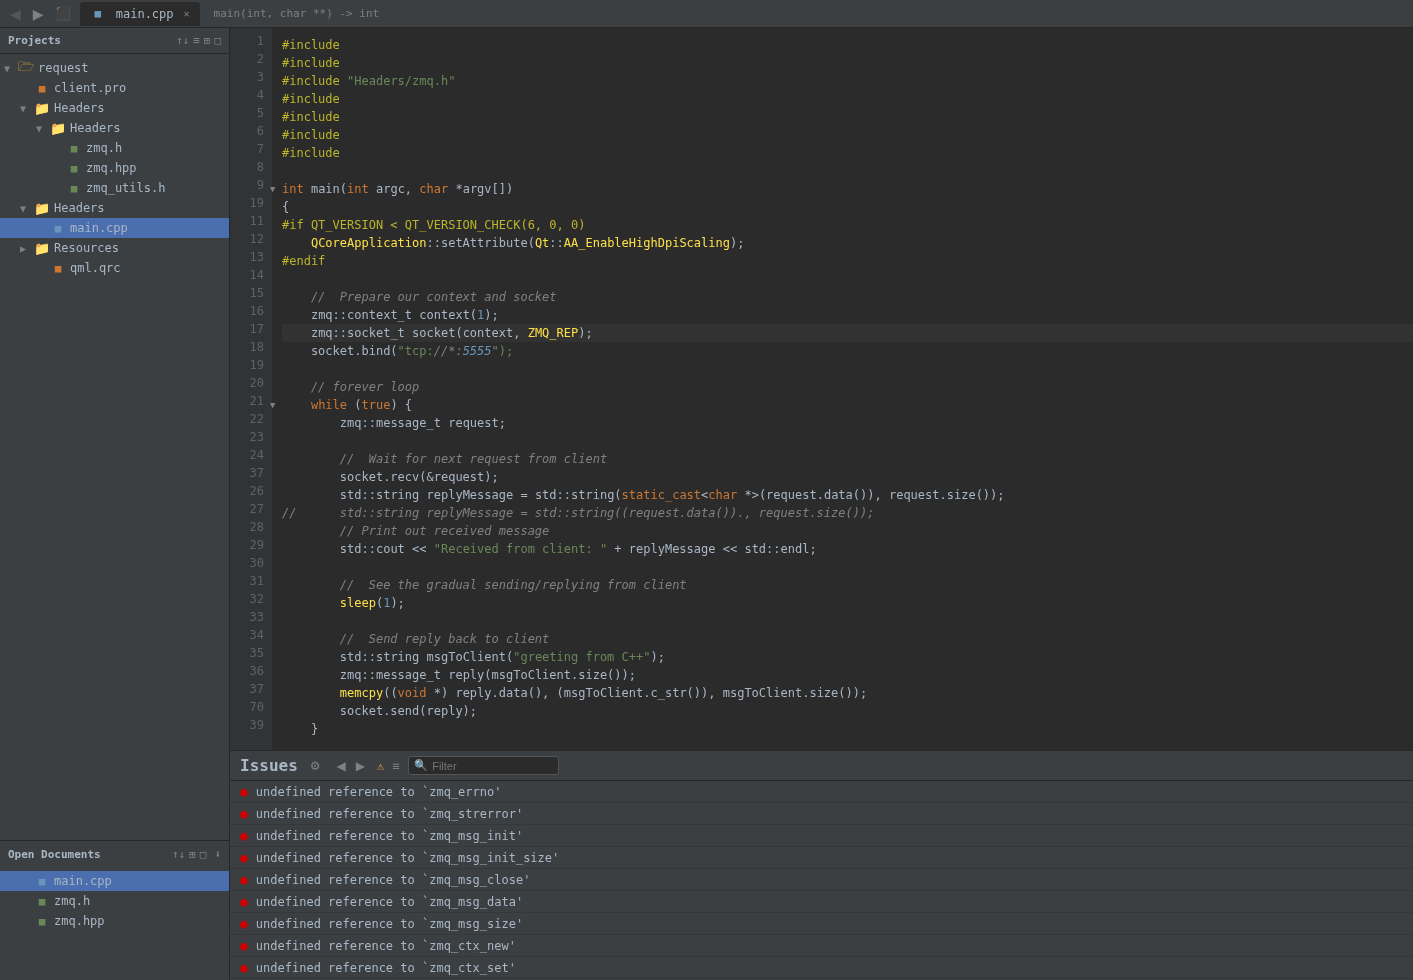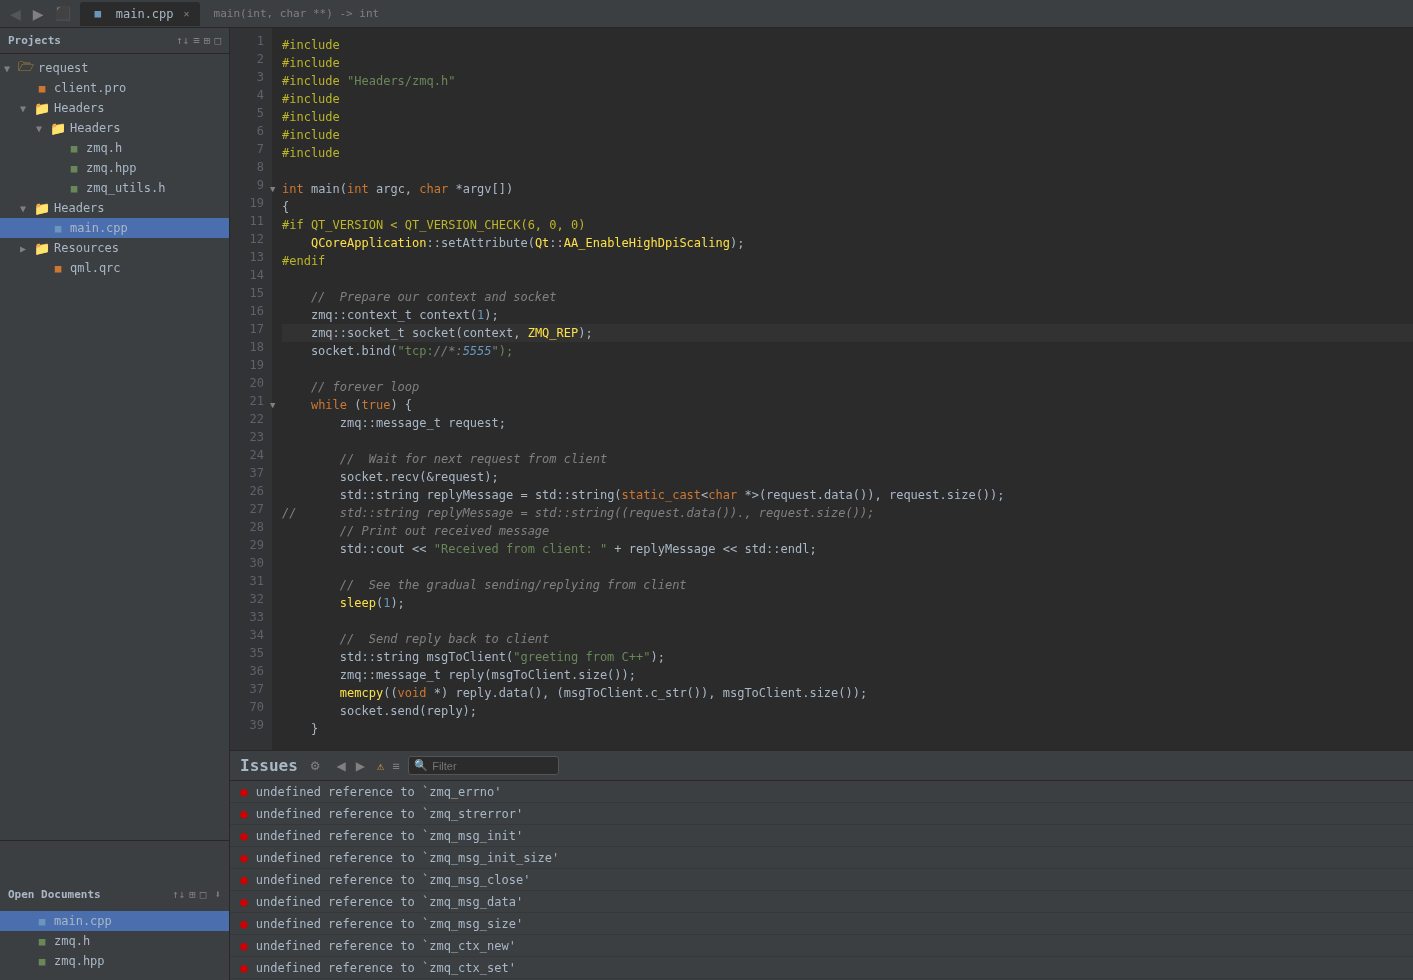--- a/index.html
+++ b/index.html
@@ -31,21 +31,21 @@
     .tree-icon { width: 16px; height: 16px; margin-right: 4px; flex-shrink: 0; display: inline-flex; align-items: center; justify-content: center; font-size: 11px; }
     .tree-label { font-size: 12px; color: #a9b7c6; }
     .icon-folder { color: #e8a838; }
     .icon-cpp { color: #6897bb; }
     .icon-h { color: #6a8759; }
     .icon-pro { color: #cc7832; }
     .icon-qrc { color: #cc7832; }
 
     
     .open-docs-section { height: 140px; border-top: 1px solid #282828; display: flex; flex-direction: column; }
-    .open-docs-header { display: flex; align-items: center; justify-content: space-between; padding: 4px 8px; background: #3c3f41; height: 26px; margin-top: 40px; }
+    .open-docs-header { display: flex; align-items: center; justify-content: space-between; padding: 4px 8px; background: #3c3f41; height: 26px; }
     .open-docs-tree { flex: 1; overflow-y: auto; padding: 4px 0; }
 
     
     .editor-area { flex: 1; display: flex; flex-direction: column; overflow: hidden; }
     .editor-content { flex: 1; overflow: auto; background: #2b2b2b; display: flex; }
     .line-numbers { width: 42px; background: #313335; text-align: right; padding: 0 8px; color: #606366; font-size: 12px; flex-shrink: 0; user-select: none; line-height: 18px; padding-top: 4px; }
     .code-area { flex: 1; padding: 8px 0 4px 10px; line-height: 18px; white-space: pre; overflow: visible; }
 
     
     .kw { color: #cc7832; }

